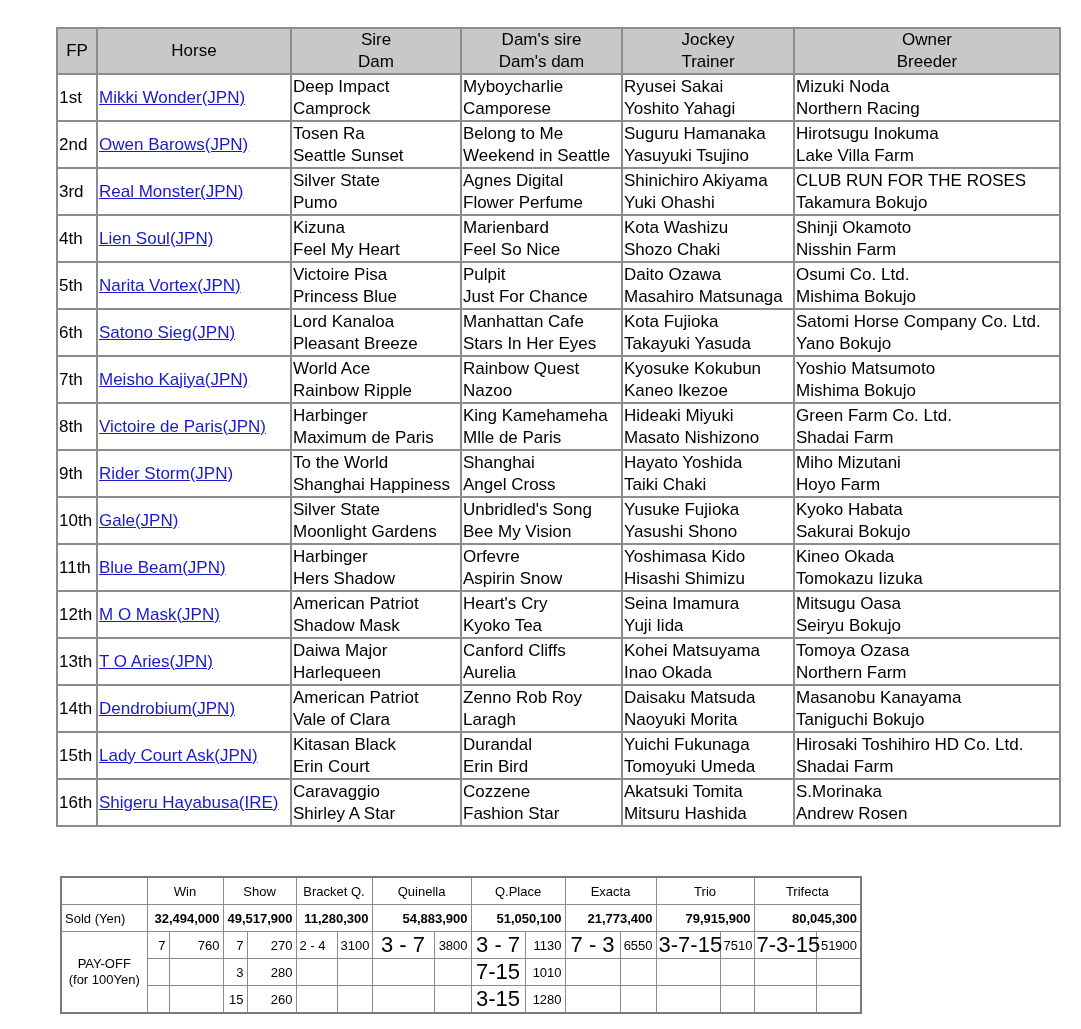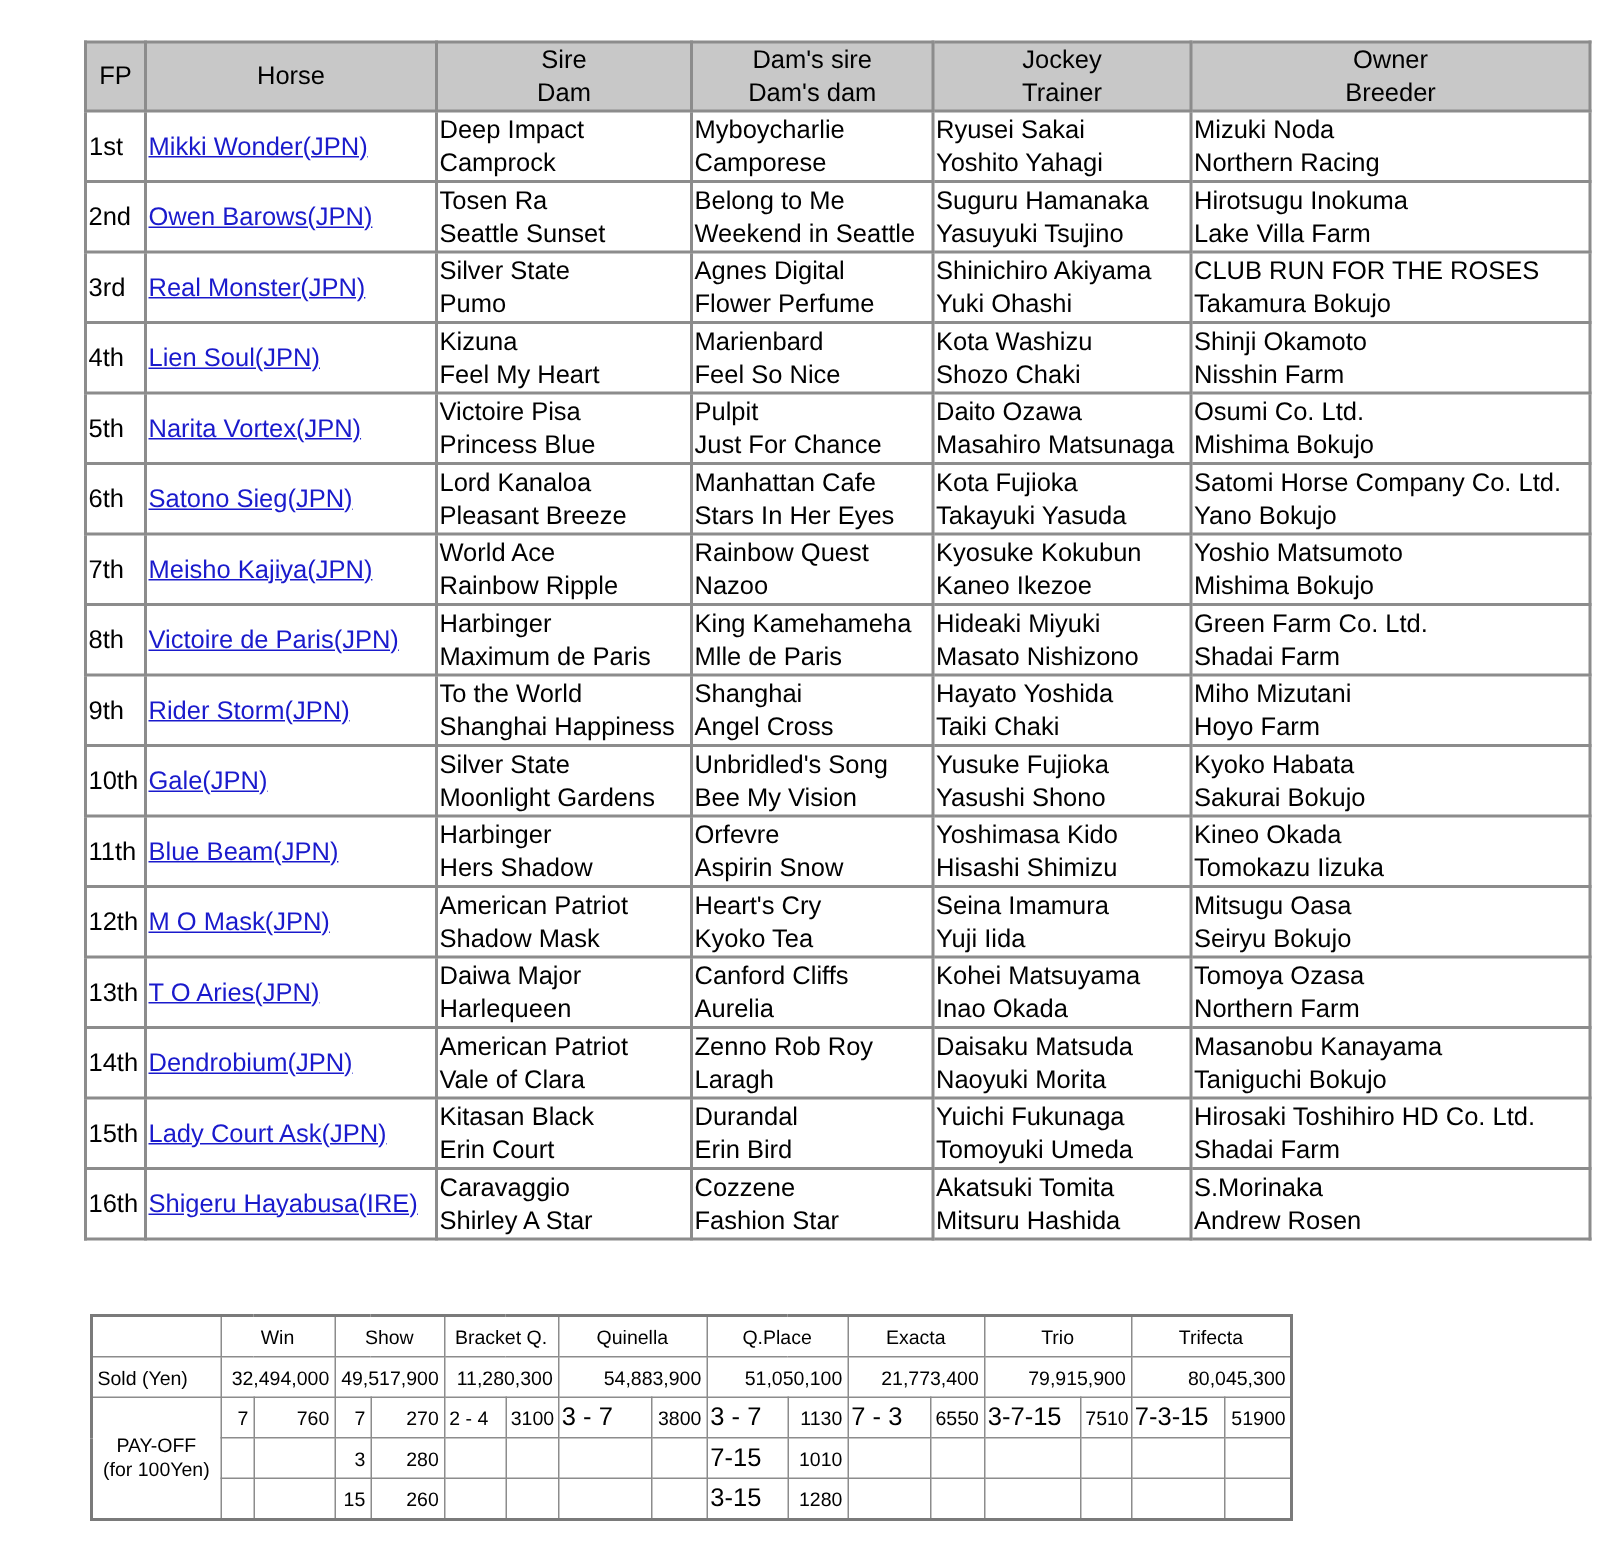--- a/index.html
+++ b/index.html
@@ -17,22 +17,22 @@
   .two { display: block; }
 
   #payoff {
     position: absolute; left: 60px; top: 876px; width: 784px;
     border: 2px solid #7a7a7a; table-layout: fixed;
   }
   #payoff th, #payoff td { border: 1px solid #8c8c8c; font-size: 13px; height: 26px; padding: 0 3px; white-space: nowrap; font-weight: normal; }
   #payoff th { text-align: center; }
   #payoff td.num { text-align: right; }
   #payoff td.center { }
-  #payoff td.big { font-size: 17px; padding: 0 2px; }
-  #payoff td.sold { text-align: right; }
+  #payoff td.big { font-size: 22px; text-align: center; padding: 0 2px; }
+  #payoff td.sold { text-align: right; font-weight: bold; }
   #payoff td.label { text-align: center; line-height: 16px; }
 </style>
 </head>
 <body>
 
 <table id="results">
   <colgroup>
     <col style="width:40px">
       <col style="width:194px">
       <col style="width:170px">

